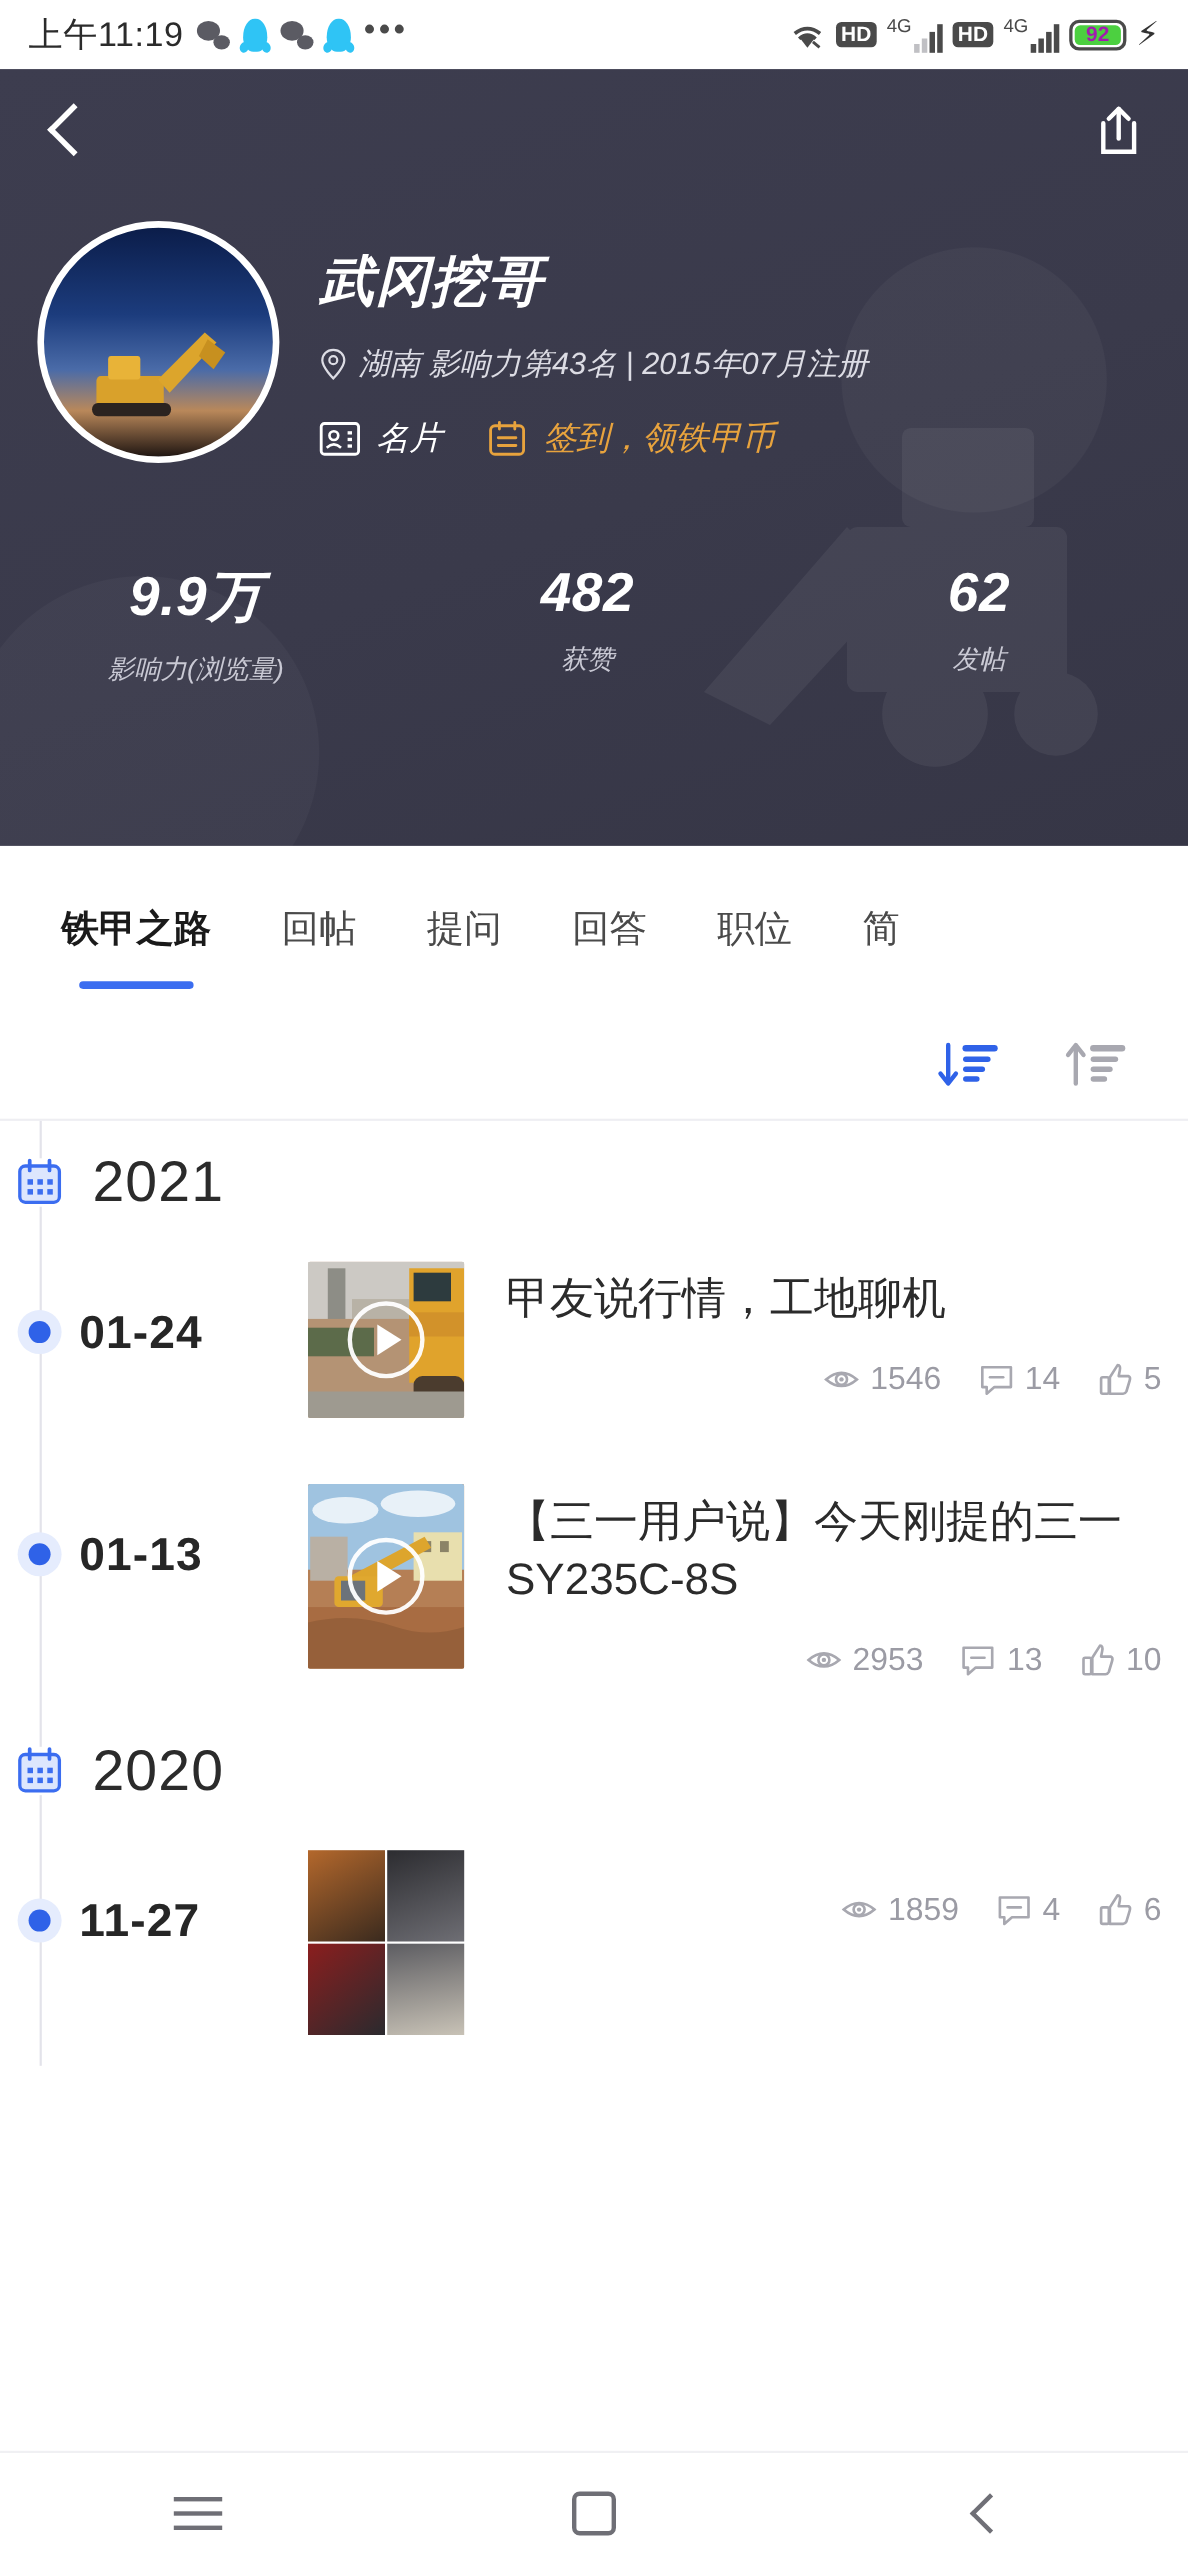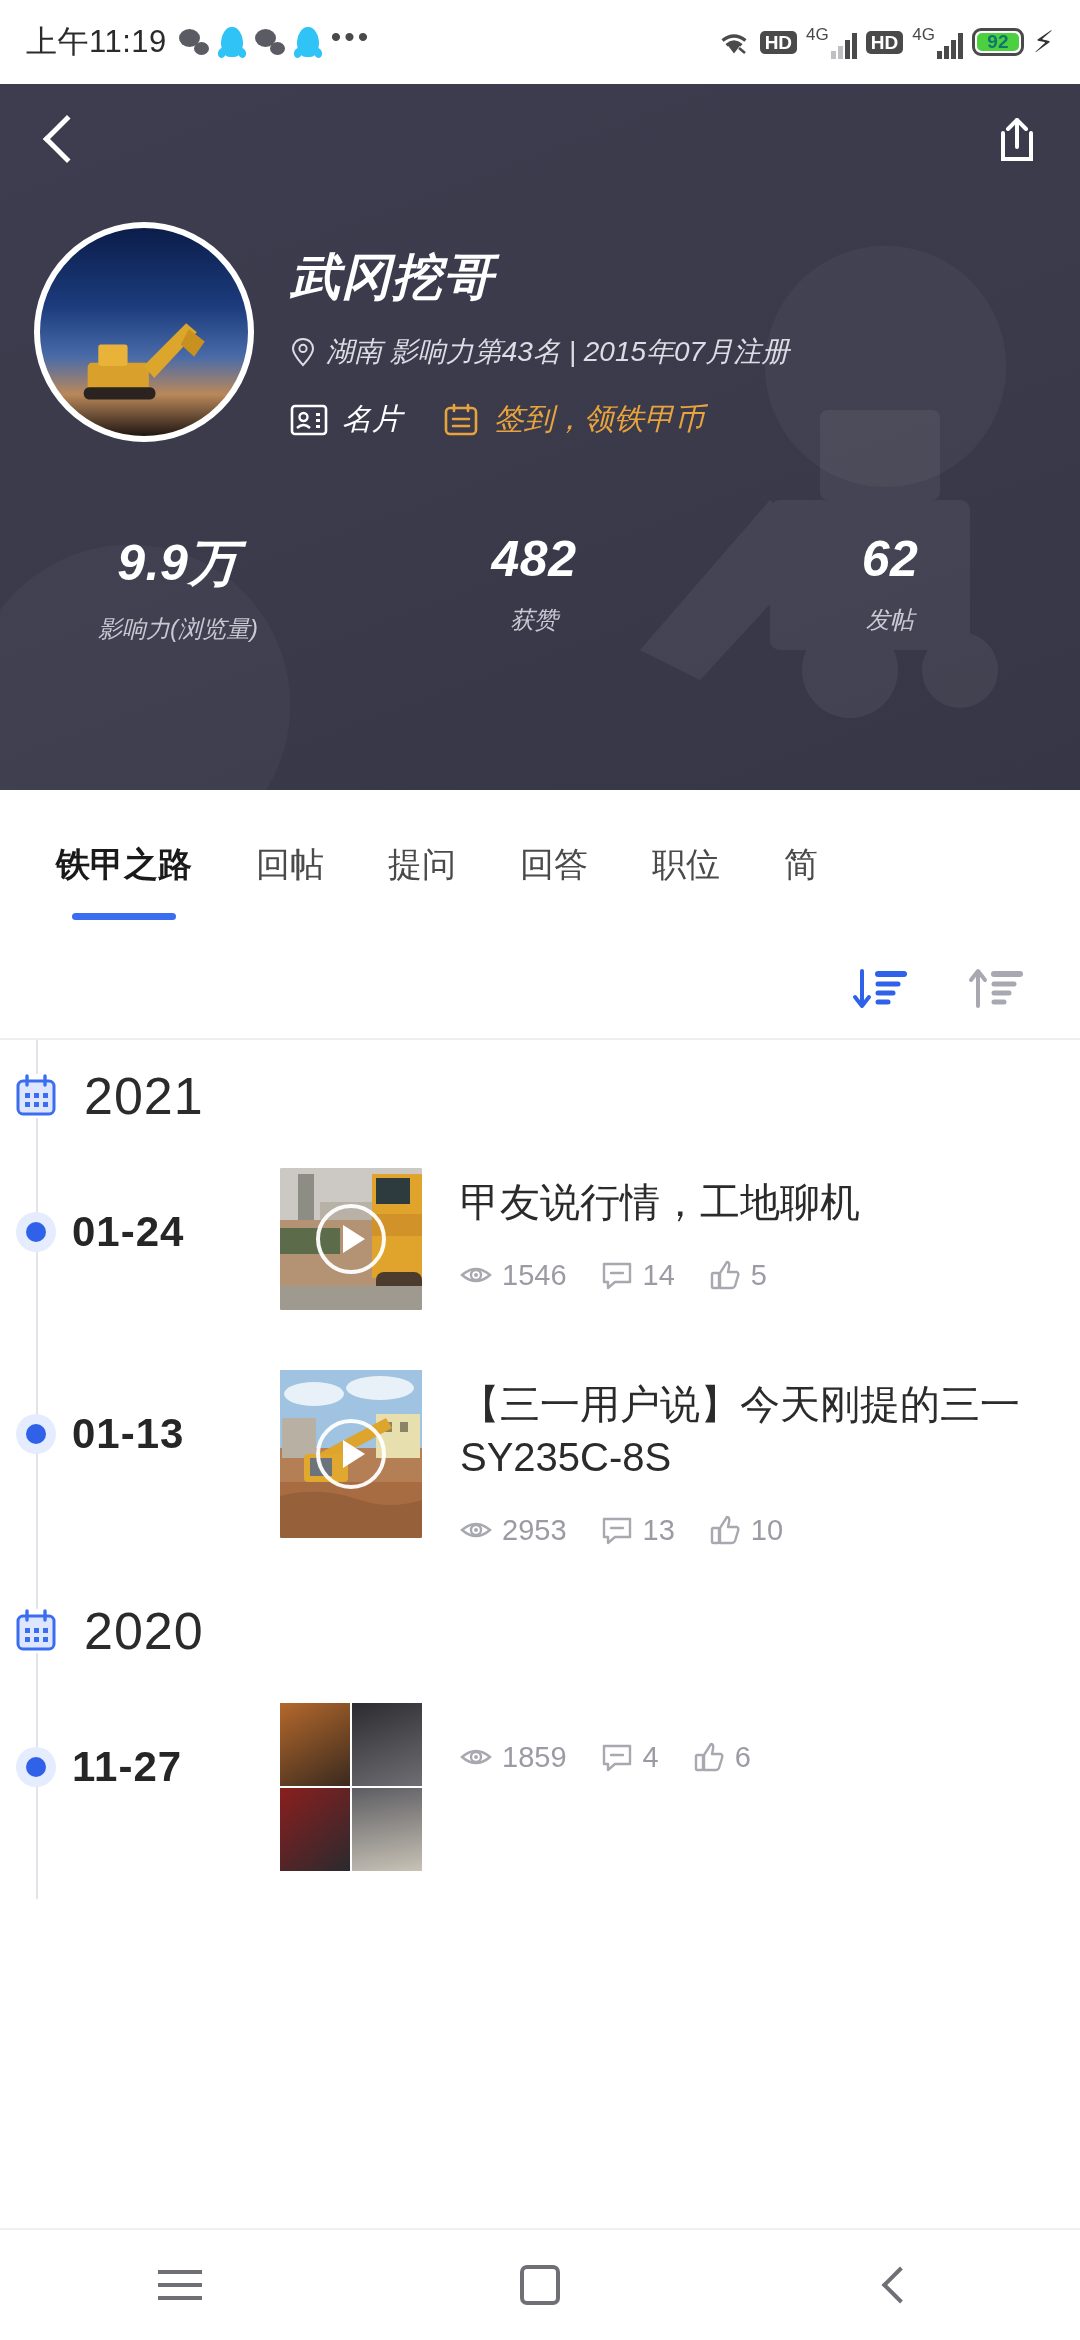--- a/index.html
+++ b/index.html
@@ -6,21 +6,21 @@
   html,body { width:1080px; height:2340px; }
   body {
     font-family:"Liberation Sans","DejaVu Sans",sans-serif;
     background:#ffffff;
     overflow:hidden;
     position:relative;
   }
 
   
   .statusbar {
-    height:84px; width:100%;
+    height:63px; width:100%;
     background:#ffffff;
     display:flex; align-items:center;
     padding:0 26px;
     color:#2b2b2b;
   }
   .sb-left { display:flex; align-items:center; gap:12px; }
   .sb-time { font-size:31px; letter-spacing:0.5px; color:#2b2b2b; }
   .sb-right { margin-left:auto; display:flex; align-items:center; gap:9px; }
   .icon-wechat {
     width:30px; height:26px; position:relative; display:inline-block;
@@ -55,21 +55,21 @@
   .bars.dim i:nth-child(1),.bars.dim i:nth-child(2){background:#c0c0c4;}
   .battery {
     width:52px; height:28px; border:3px solid #4a4a4a; border-radius:9px;
     display:flex; align-items:center; justify-content:center; position:relative;
     background:#ffffff;
   }
   .battery .fill {
     position:absolute; left:2px; top:2px; bottom:2px; width:calc(100% - 4px);
     background:#4cd040; border-radius:5px;
   }
-  .battery .pct { position:relative; font-size:19px; font-weight:bold; color:#0f766e; }
+  .battery .pct { position:relative; font-size:19px; font-weight:bold; color:#a21caf; }
   .bolt { font-size:30px; color:#333; line-height:1; }
   .wifi { width:34px; height:26px; position:relative; }
 
   
   .profile {
     position:relative;
     background:#3c3c4e;
     background-image:
       radial-gradient(circle at 82% 40%, rgba(255,255,255,0.035) 0 120px, transparent 121px),
       radial-gradient(circle at 12% 88%, rgba(255,255,255,0.03) 0 160px, transparent 161px),
@@ -178,21 +178,21 @@
     position:absolute; left:50%; top:50%; transform:translate(-50%,-50%);
     width:70px; height:70px; border-radius:50%; border:4px solid rgba(255,255,255,0.95);
     display:flex; align-items:center; justify-content:center;
   }
   .play::after {
     content:""; width:0; height:0; margin-left:6px;
     border-left:22px solid #ffffff; border-top:14px solid transparent; border-bottom:14px solid transparent;
   }
   .etext { padding-left:38px; padding-top:8px; flex:1; padding-right:24px;}
   .etitle { font-size:40px; color:#2b2b2b; line-height:1.32; }
-  .emeta { display:flex; align-items:center; gap:34px; margin-top:30px; color:#9b9ba4; font-size:29px;}
+  .emeta { display:flex; align-items:center; gap:34px; margin-top:30px; color:#9b9ba4; font-size:29px;justify-content:flex-end;}
   .emeta span { display:flex; align-items:center; gap:10px; }
   .mi { width:32px; height:32px; flex:none; }
 
   
   .grid-thumb { width:142px; height:168px; display:grid; grid-template-columns:1fr 1fr; grid-template-rows:1fr 1fr; gap:2px; flex:none;}
   .grid-thumb div { background:#7a6a5c; }
 
   
   .bottomnav {
     position:absolute; left:0; bottom:0; width:100%; height:112px;

